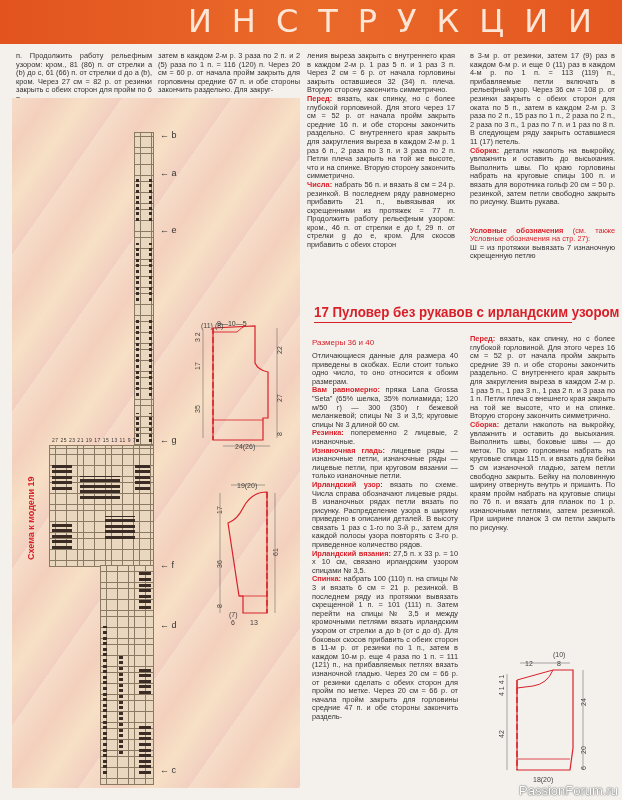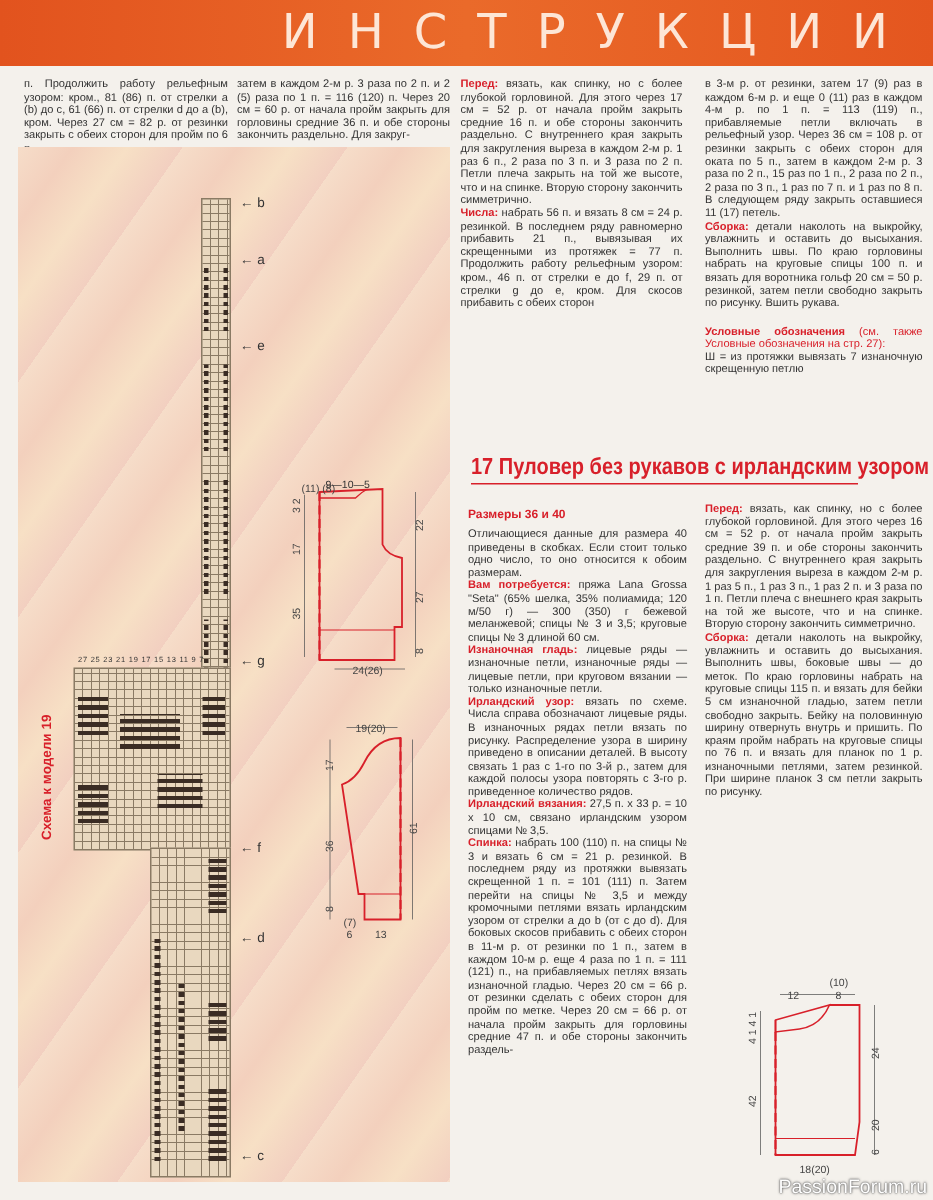--- a/index.html
+++ b/index.html
@@ -44,51 +44,52 @@
 
   .schem { position: absolute; }
   .schem svg { overflow: visible; }
 
   .section-title {
     position: absolute; left: 314px; top: 303px; width: 300px;
     font-family: "Liberation Sans", sans-serif; font-weight: bold; font-size: 15.5px;
     color: #d8202a; transform: scaleX(0.86); transform-origin: left center; white-space: nowrap;
     border-bottom: 1.5px solid #d8202a; padding-bottom: 1px;
   }
-  .sizes { position: absolute; left: 312px; top: 338px; font-size: 8px; font-weight: bold; color: #d8202a; }
+  .sizes { position: absolute; left: 312px; top: 338px; font-size: 8px; font-weight: normal; color: #d8202a; }
   .watermark {
     position: absolute; right: 4px; bottom: 2px; font-size: 13px; color: #fff;
     text-shadow: 0 0 2px #666, 0 0 1px #333;
   }
   .dim { font-size: 7px; fill: #444; font-family: "Liberation Sans", sans-serif; }
 </style>
 </head>
 <body>
 
 <div class="header">
   <div class="header-title">ИНСТРУКЦИИ</div>
 </div>
 
 <div class="col" style="left:16px; top:52px; width:136px;">
   <p>п. Продолжить работу рельефным узором: кром., 81 (86) п. от стрелки a (b) до c, 61 (66) п. от стрелки d до a (b), кром. Через 27 см = 82 р. от резинки закрыть с обеих сторон для пройм по 6 п.,</p>
 </div>
 
 <div class="col" style="left:158px; top:52px; width:142px;">
-  <p>затем в каждом 2-м р. 3 раза по 2 п. и 2 (5) раза по 1 п. = 116 (120) п. Через 20 см = 60 р. от начала пройм закрыть для горловины средние 36 п. и обе стороны закончить раздельно. Для закруг-</p>
+  <p>затем в каждом 2-м р. 3 раза по 2 п. и 2 (5) раза по 1 п. = 116 (120) п. Через 20 см = 60 р. от начала пройм закрыть для горловины средние 67 п. и обе стороны закончить раздельно. Для закруг-</p>
 </div>
 
 <div class="col" style="left:307px; top:52px; width:148px;">
+  <p>ления выреза закрыть с внутреннего края в каждом 2-м р. 1 раз 5 п. и 1 раз 3 п. Через 2 см = 6 р. от начала горловины закрыть оставшиеся 32 (34) п. плеча. Вторую сторону закончить симметрично.</p>
   <p><span class="hd">Перед:</span> <span>вязать, как спинку, но с более глубокой горловиной. Для этого через 17 см = 52 р. от начала пройм закрыть средние 16 п. и обе стороны закончить раздельно. С внутреннего края закрыть для закругления выреза в каждом 2-м р. 1 раз 6 п., 2 раза по 3 п. и 3 раза по 2 п. Петли плеча закрыть на той же высоте, что и на спинке. Вторую сторону закончить симметрично.</span></p>
   <p><span class="hd">Числа:</span> <span>набрать 56 п. и вязать 8 см = 24 р. резинкой. В последнем ряду равномерно прибавить 21 п., вывязывая их скрещенными из протяжек = 77 п. Продолжить работу рельефным узором: кром., 46 п. от стрелки e до f, 29 п. от стрелки g до e, кром. Для скосов прибавить с обеих сторон</span></p>
 </div>
 
 <div class="col" style="left:470px; top:52px; width:145px;">
   <p>в 3-м р. от резинки, затем 17 (9) раз в каждом 6-м р. и еще 0 (11) раз в каждом 4-м р. по 1 п. = 113 (119) п., прибавляемые петли включать в рельефный узор. Через 36 см = 108 р. от резинки закрыть с обеих сторон для оката по 5 п., затем в каждом 2-м р. 3 раза по 2 п., 15 раз по 1 п., 2 раза по 2 п., 2 раза по 3 п., 1 раз по 7 п. и 1 раз по 8 п. В следующем ряду закрыть оставшиеся 11 (17) петель.</p>
   <p><span class="hd">Сборка:</span> <span>детали наколоть на выкройку, увлажнить и оставить до высыхания. Выполнить швы. По краю горловины набрать на круговые спицы 100 п. и вязать для воротника гольф 20 см = 50 р. резинкой, затем петли свободно закрыть по рисунку. Вшить рукава.</span></p>
-  <p style="margin-top:10px;"><span class="hd">Условные обозначения</span> <span style="color:#d8202a">(см. также Условные обозначения на стр. 27):</span></p>
+  <p style="margin-top:20px;"><span class="hd">Условные обозначения</span> <span style="color:#d8202a">(см. также Условные обозначения на стр. 27):</span></p>
   <p>Ш = из протяжки вывязать 7 изнаночную скрещенную петлю</p>
 </div>
 
 <div class="chart-bg"></div>
 
 <div class="chart-strip" style="left:134px; top:132px; width:20px; height:330px;">
   <div class="chart-dark" style="left:1px; top:45px; width:3px; height:45px;"></div>
   <div class="chart-dark" style="left:14px; top:45px; width:3px; height:45px;"></div>
   <div class="chart-dark" style="left:1px; top:110px; width:3px; height:60px;"></div>
   <div class="chart-dark" style="left:14px; top:110px; width:3px; height:60px;"></div>
@@ -168,21 +169,22 @@
     <text class="dim" x="36" y="147">6</text>
     <text class="dim" x="55" y="147">13</text>
   </svg>
 </div>
 
 <div class="section-title">17 Пуловер без рукавов с ирландским узором</div>
 <div class="sizes">Размеры 36 и 40</div>
 
 <div class="col" style="left:312px; top:352px; width:146px;">
   <p>Отличающиеся данные для размера 40 приведены в скобках. Если стоит только одно число, то оно относится к обоим размерам.</p>
-  <p><span class="hd">Вам потребуется:</span> <span>пряжа Lana Grossa "Seta" (65% шелка, 35% полиамида; 120 м/50 г) — 300 (350) г бежевой меланжевой; спицы № 3 и 3,5; круговые спицы № 3 длиной 60 см.</span></p>
+  <p><span class="hd">Вам равномерно:</span> <span>пряжа Lana Grossa "Seta" (65% шелка, 35% полиамида; 120 м/50 г) — 300 (350) г бежевой меланжевой; спицы № 3 и 3,5; круговые спицы № 3 длиной 60 см.</span></p>
+  <p><span class="hd">Резинка:</span> <span>попеременно 2 лицевые, 2 изнаночные.</span></p>
   <p><span class="hd">Изнаночная гладь:</span> <span>лицевые ряды — изнаночные петли, изнаночные ряды — лицевые петли, при круговом вязании — только изнаночные петли.</span></p>
   <p><span class="hd">Ирландский узор:</span> <span>вязать по схеме. Числа справа обозначают лицевые ряды. В изнаночных рядах петли вязать по рисунку. Распределение узора в ширину приведено в описании деталей. В высоту связать 1 раз с 1-го по 3-й р., затем для каждой полосы узора повторять с 3-го р. приведенное количество рядов.</span></p>
   <p><span class="hd">Ирландский вязания:</span> <span>27,5 п. х 33 р. = 10 х 10 см, связано ирландским узором спицами № 3,5.</span></p>
   <p><span class="hd">Спинка:</span> <span>набрать 100 (110) п. на спицы № 3 и вязать 6 см = 21 р. резинкой. В последнем ряду из протяжки вывязать скрещенной 1 п. = 101 (111) п. Затем перейти на спицы № 3,5 и между кромочными петлями вязать ирландским узором от стрелки a до b (от c до d). Для боковых скосов прибавить с обеих сторон в 11-м р. от резинки по 1 п., затем в каждом 10-м р. еще 4 раза по 1 п. = 111 (121) п., на прибавляемых петлях вязать изнаночной гладью. Через 20 см = 66 р. от резинки сделать с обеих сторон для пройм по метке. Через 20 см = 66 р. от начала пройм закрыть для горловины средние 47 п. и обе стороны закончить раздель-</span></p>
 </div>
 
 <div class="col" style="left:470px; top:335px; width:145px;">
   <p><span class="hd">Перед:</span> <span>вязать, как спинку, но с более глубокой горловиной. Для этого через 16 см = 52 р. от начала пройм закрыть средние 39 п. и обе стороны закончить раздельно. С внутреннего края закрыть для закругления выреза в каждом 2-м р. 1 раз 5 п., 1 раз 3 п., 1 раз 2 п. и 3 раза по 1 п. Петли плеча с внешнего края закрыть на той же высоте, что и на спинке. Вторую сторону закончить симметрично.</span></p>
   <p><span class="hd">Сборка:</span> <span>детали наколоть на выкройку, увлажнить и оставить до высыхания. Выполнить швы, боковые швы — до меток. По краю горловины набрать на круговые спицы 115 п. и вязать для бейки 5 см изнаночной гладью, затем петли свободно закрыть. Бейку на половинную ширину отвернуть внутрь и пришить. По краям пройм набрать на круговые спицы по 76 п. и вязать для планок по 1 р. изнаночными петлями, затем резинкой. При ширине планок 3 см петли закрыть по рисунку.</span></p>
 </div>

